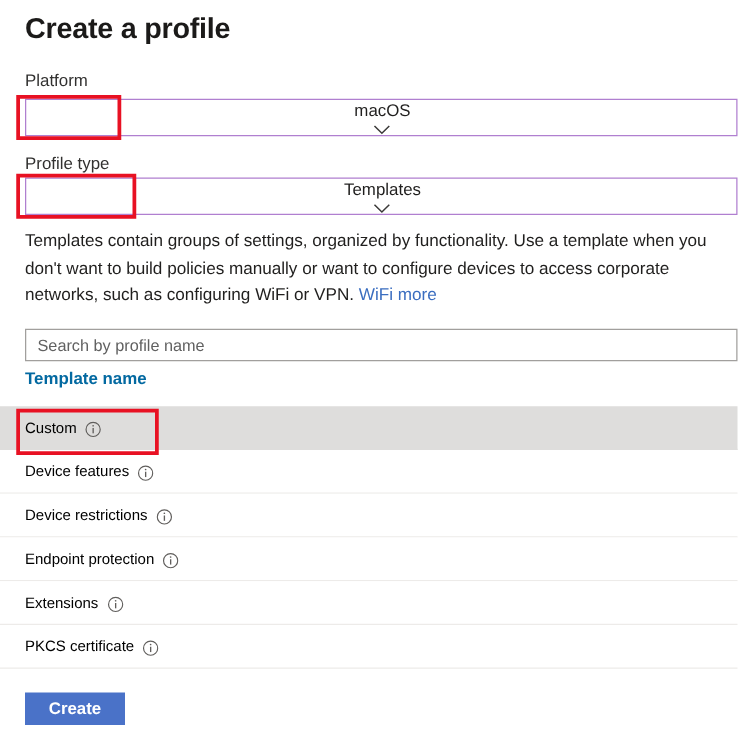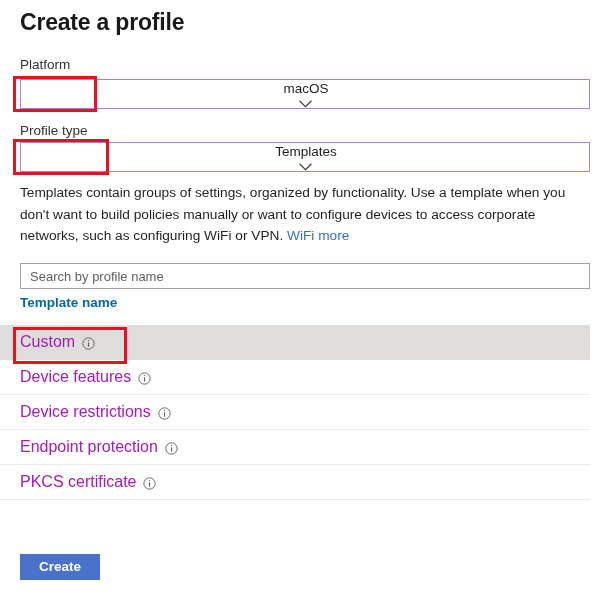--- a/index.html
+++ b/index.html
@@ -142,22 +142,22 @@
     padding-left: 20px;
     border-bottom: 1px solid #edebe9;
     background: #ffffff;
     cursor: pointer;
   }
   .table-row.selected {
     background: #dedddc;
     border-bottom-color: #dedddc;
   }
   .row-label {
-    font-size: 16px;
-    color: #a21caf;
+    font-size: 12px;
+    color: #000000;
     line-height: 18px;
   }
   .info-icon {
     display: inline-block;
     width: 13px;
     height: 13px;
     margin-left: 7px;
     flex: 0 0 auto;
     position: relative;
     top: 1px;
@@ -280,20 +280,30 @@
         <span class="row-label">Endpoint protection</span>
         <span class="info-icon">
           <svg viewBox="0 0 14 14" width="13" height="13" aria-hidden="true">
             <circle cx="7" cy="7" r="6.1" fill="none" stroke="#605e5c" stroke-width="1"></circle>
             <circle cx="7" cy="3.9" r="0.72" fill="#605e5c"></circle>
             <rect x="6.45" y="5.8" width="1.15" height="4.6" fill="#605e5c"></rect>
           </svg>
         </span>
       </div>
       <div class="table-row">
+        <span class="row-label">Extensions</span>
+        <span class="info-icon">
+          <svg viewBox="0 0 14 14" width="13" height="13" aria-hidden="true">
+            <circle cx="7" cy="7" r="6.1" fill="none" stroke="#605e5c" stroke-width="1"></circle>
+            <circle cx="7" cy="3.9" r="0.72" fill="#605e5c"></circle>
+            <rect x="6.45" y="5.8" width="1.15" height="4.6" fill="#605e5c"></rect>
+          </svg>
+        </span>
+      </div>
+      <div class="table-row">
         <span class="row-label">PKCS certificate</span>
         <span class="info-icon">
           <svg viewBox="0 0 14 14" width="13" height="13" aria-hidden="true">
             <circle cx="7" cy="7" r="6.1" fill="none" stroke="#605e5c" stroke-width="1"></circle>
             <circle cx="7" cy="3.9" r="0.72" fill="#605e5c"></circle>
             <rect x="6.45" y="5.8" width="1.15" height="4.6" fill="#605e5c"></rect>
           </svg>
         </span>
       </div>
     </div>

